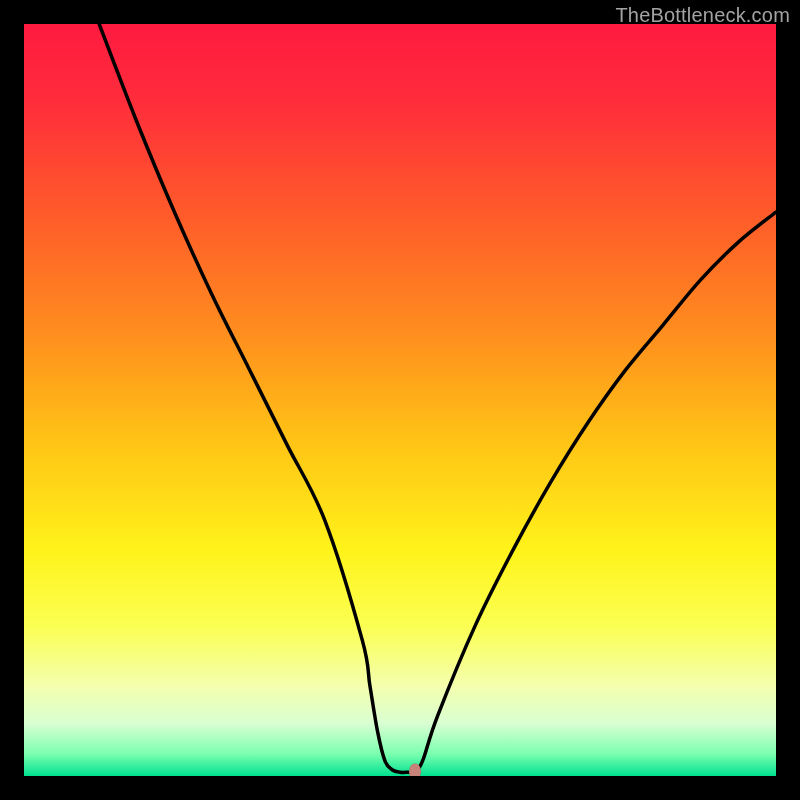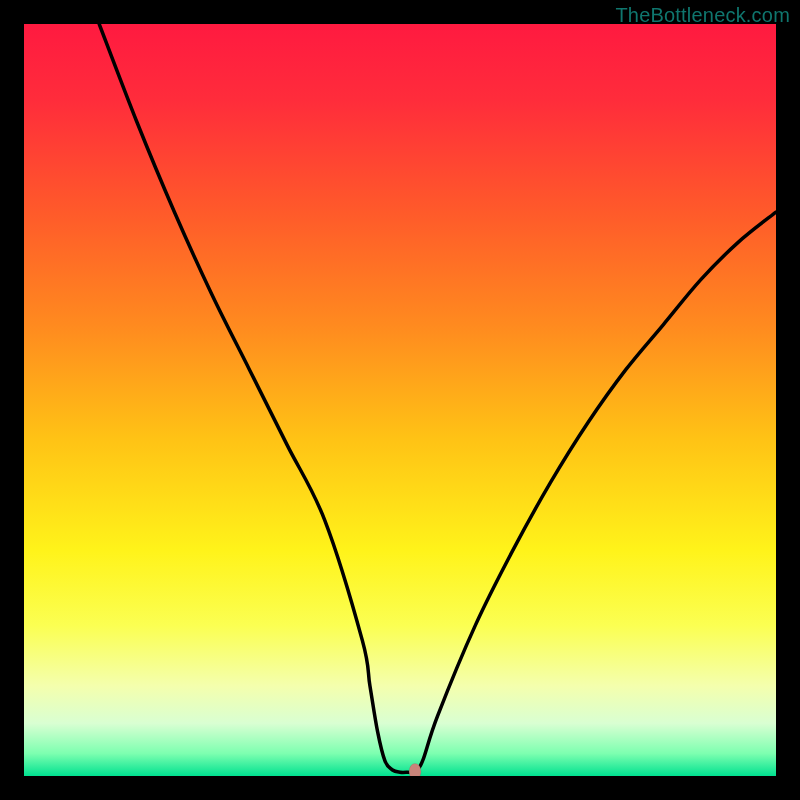--- a/index.html
+++ b/index.html
@@ -8,21 +8,21 @@
     height: 800px;
     background: #000;
     position: relative;
     overflow: hidden;
     font-family: Arial, Helvetica, sans-serif;
   }
   .watermark {
     position: absolute;
     top: 4px;
     right: 10px;
-    color: #0f766e;
+    color: #a3a3a3;
     font-size: 20px;
     font-weight: 500;
     z-index: 50;
     letter-spacing: 0.2px;
   }
   .plot-frame {
     position: absolute;
     left: 24px;
     top: 24px;
     width: 752px;

